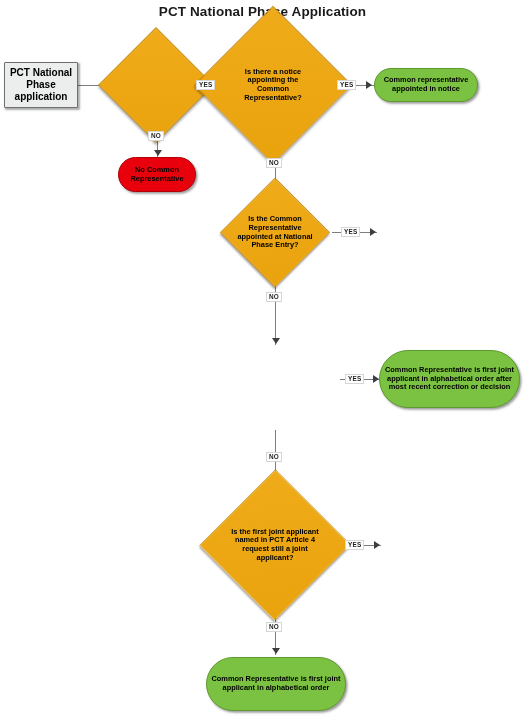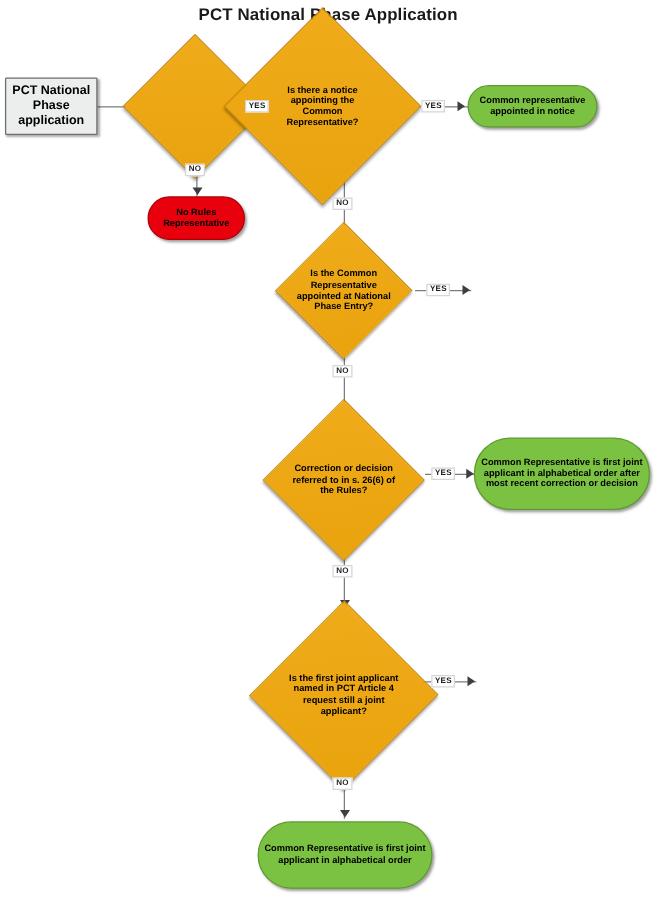--- a/index.html
+++ b/index.html
@@ -194,61 +194,55 @@
 
   <div class="node node-start" style="left:4px; top:62px; width:74px; height:46px;">
     <span class="label">PCT National Phase
 application</span>
   </div>
 
   <div class="node node-diamond" style="left:115px; top:44px; width:82px; height:82px;">
     <div class="diamond-shape"></div>
   </div>
 
-  <div class="node node-diamond" style="left:202px; top:29px; width:112px; height:112px;">
+  <div class="node node-diamond" style="left:217px; top:29px; width:112px; height:112px;">
     <div class="diamond-shape"></div>
     <span class="label diamond-text">Is there a notice
 appointing the
 Common
 Representative?</span>
   </div>
 
   <div class="node node-pill pill-green" style="left:374px; top:68px; width:104px; height:34px;">
     <span class="label">Common representative
 appointed in notice</span>
   </div>
 
   <div class="node node-pill pill-red" style="left:118px; top:157px; width:78px; height:35px;">
-    <span class="label">No Rules
+    <span class="label">No Common
 Representative</span>
   </div>
 
   <div class="node node-diamond" style="left:221px; top:195px; width:108px; height:75px;">
     <div class="diamond-shape" style="transform: rotate(45deg) scale(0.72,1.04);"></div>
     <span class="label diamond-text">Is the Common
 Representative
 appointed at National
 Phase Entry?</span>
   </div>
 
 
-  <div class="node node-diamond" style="left:213px; top:338px; width:124px; height:92px;">
-    <div class="diamond-shape" style="transform: rotate(45deg) scale(0.74,1.0);"></div>
-    <span class="label diamond-text">Correction or decision
-referred to in s. 26(6) of
-the Rules?</span>
-  </div>
 
   <div class="node node-pill pill-green" style="left:379px; top:350px; width:141px; height:58px;">
     <span class="label">Common Representative is first joint
 applicant in alphabetical order after
 most recent correction or decision</span>
   </div>
 
-  <div class="node node-diamond" style="left:210px; top:498px; width:130px; height:116px;justify-content:center;">
+  <div class="node node-diamond" style="left:210px; top:487px; width:130px; height:116px;justify-content:center;">
     <div class="diamond-shape" style="transform: rotate(45deg) scale(0.82,0.93);"></div>
     <span class="label diamond-text">Is the first joint applicant
 named in PCT Article 4
 request still a joint
 applicant?</span>
   </div>
 
 
   <div class="node node-pill pill-green" style="left:206px; top:657px; width:140px; height:54px;">
     <span class="label">Common Representative is first joint

